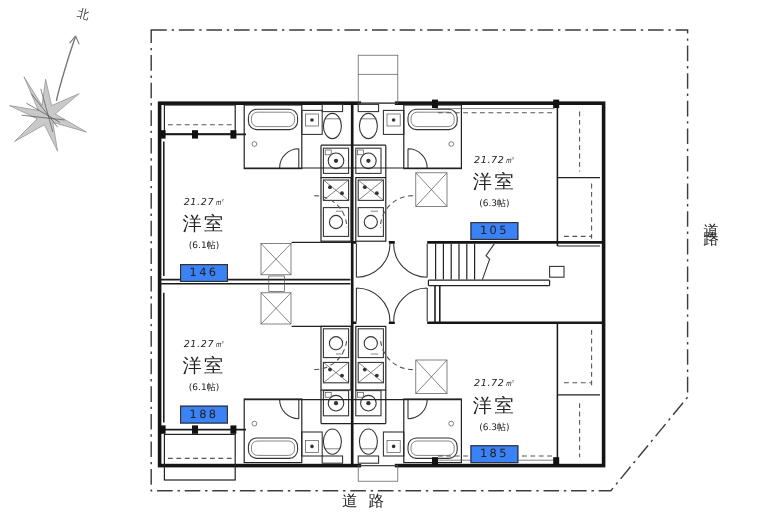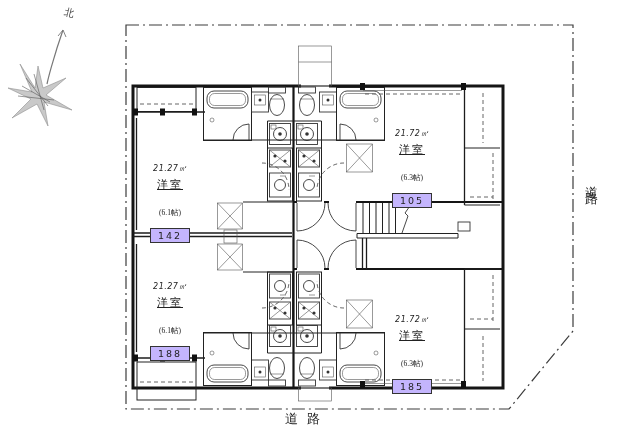--- a/index.html
+++ b/index.html
@@ -15,25 +15,25 @@
   .f6{stroke:#555;stroke-width:.6;fill:none}
   .d{stroke:#555;stroke-width:.9;fill:none;stroke-dasharray:4 3}
   .bnd{stroke:#3d3d3d;stroke-width:1.2;fill:none;stroke-dasharray:13 4 2 4}
   .dot{fill:#333;stroke:none}
   .tick{fill:#111;stroke:none}
   .gap{fill:#fff;stroke:none}
   
   .lbl{position:absolute;line-height:1;white-space:nowrap;}
   .unit-label{position:absolute;width:70px;text-align:center;}
   .unit-label .area{font-size:8px;letter-spacing:.5px;font-style:italic;}
-  .unit-label .room{font-size:11px;margin-top:3px;letter-spacing:2px;text-decoration:underline;}
-  .unit-label .size{font-size:7.5px;margin-top:16px;font-family:Liberation Serif, serif;}
+  .unit-label .room{font-size:16px;margin-top:3px;letter-spacing:2px;}
+  .unit-label .size{font-size:7.5px;margin-top:2px;}
   .unit-label .num-box{margin:10px auto 0;width:38px;height:13px;border:1px solid #333;
         font-size:9.5px;letter-spacing:2px;display:flex;align-items:center;justify-content:center;
-        background:#c4b5fd;}
+        background:#3b82f6;}
   .road-s{font-size:13px;letter-spacing:9px;}
   .road-e{font-size:13px;writing-mode:vertical-rl;text-orientation:upright;letter-spacing:7px;}
   .north-lbl{font-size:10px;color:#444;transform:rotate(14deg);}
 </style>
 </head>
 <body>
 
 <div class="stage">
 
 <svg width="640" height="443" viewBox="0 0 640 443">
@@ -300,21 +300,21 @@
 
 <div class="lbl north-lbl" style="left:64px;top:8px;">北</div>
 
 <div class="lbl road-e" style="left:585px;top:175px;">道路</div>
 <div class="lbl road-s" style="left:285px;top:412px;">道路</div>
 
 <div class="unit-label" style="left:135px;top:163px;">
   <div class="area">21.27㎡</div>
   <div class="room">洋室</div>
   <div class="size">(6.1帖)</div>
-  <div class="num-box">142</div>
+  <div class="num-box">146</div>
 </div>
 
 <div class="unit-label" style="left:377px;top:128px;">
   <div class="area">21.72㎡</div>
   <div class="room">洋室</div>
   <div class="size">(6.3帖)</div>
   <div class="num-box">105</div>
 </div>
 
 <div class="unit-label" style="left:135px;top:281px;">

